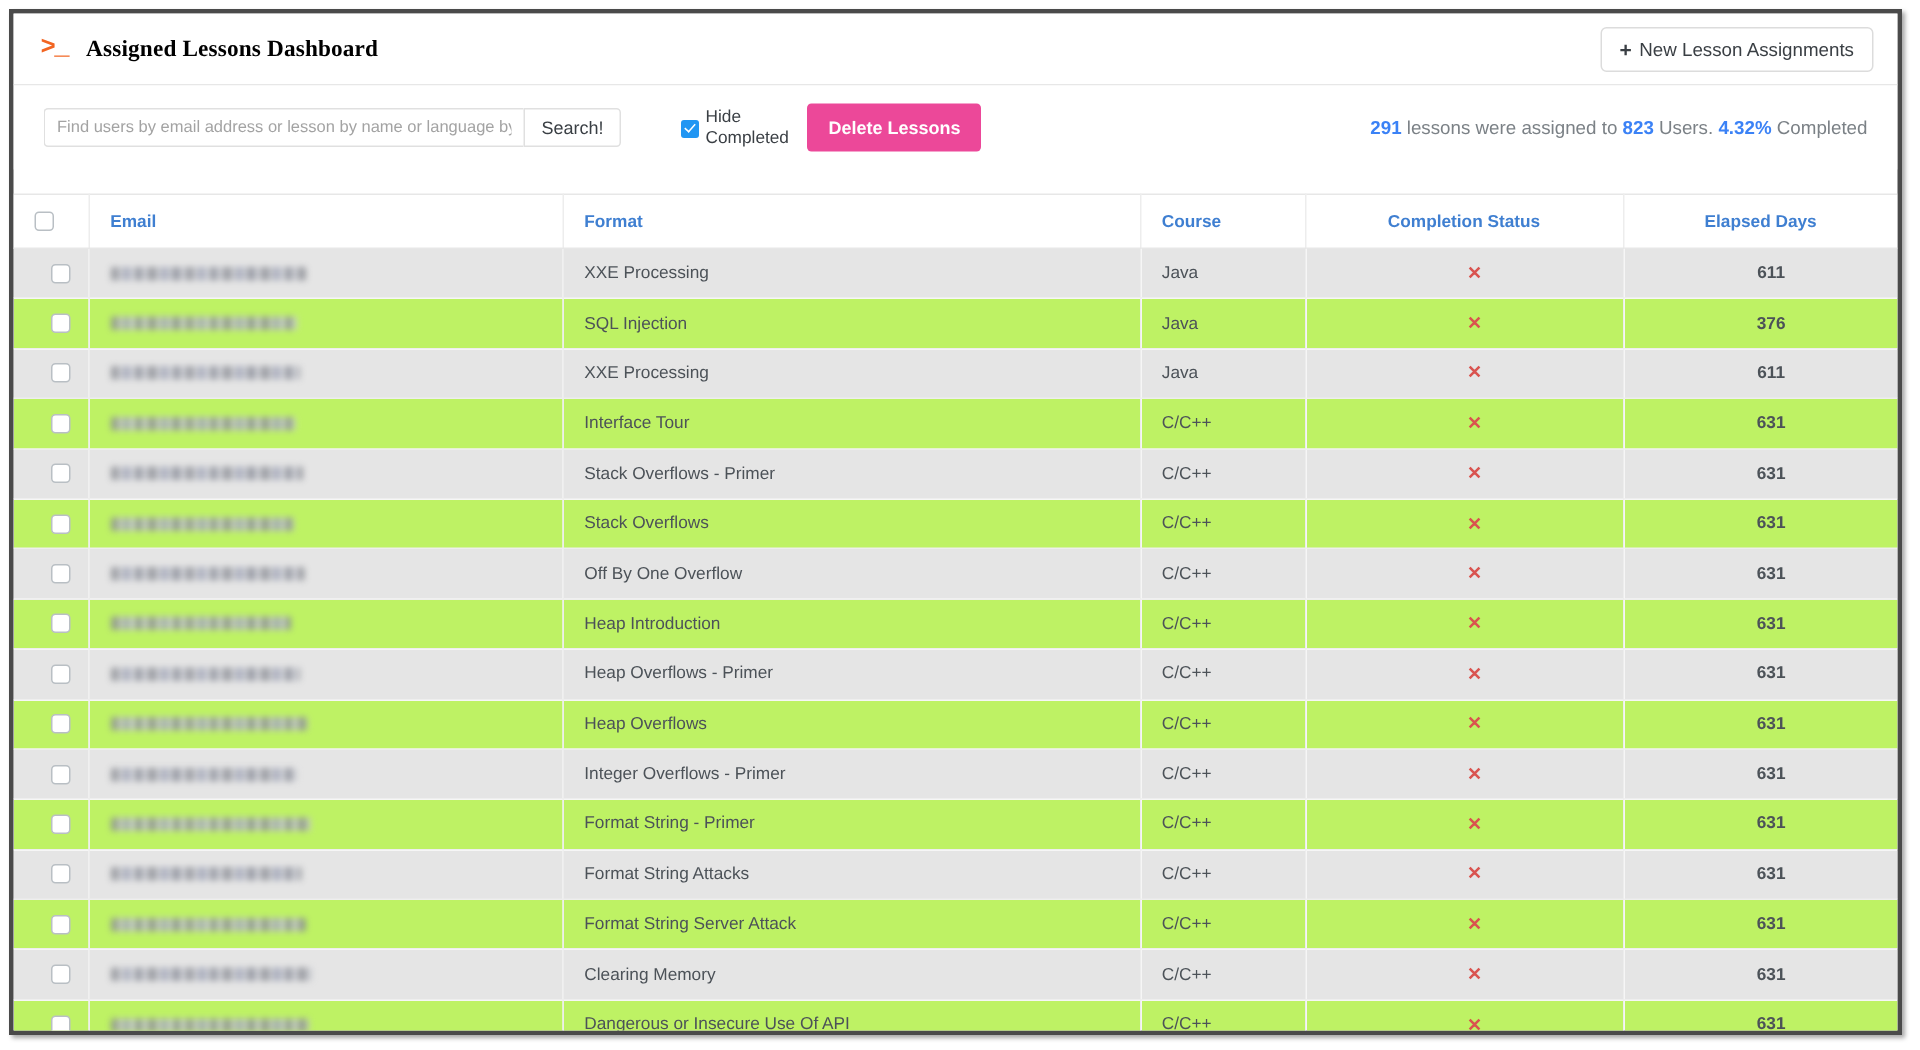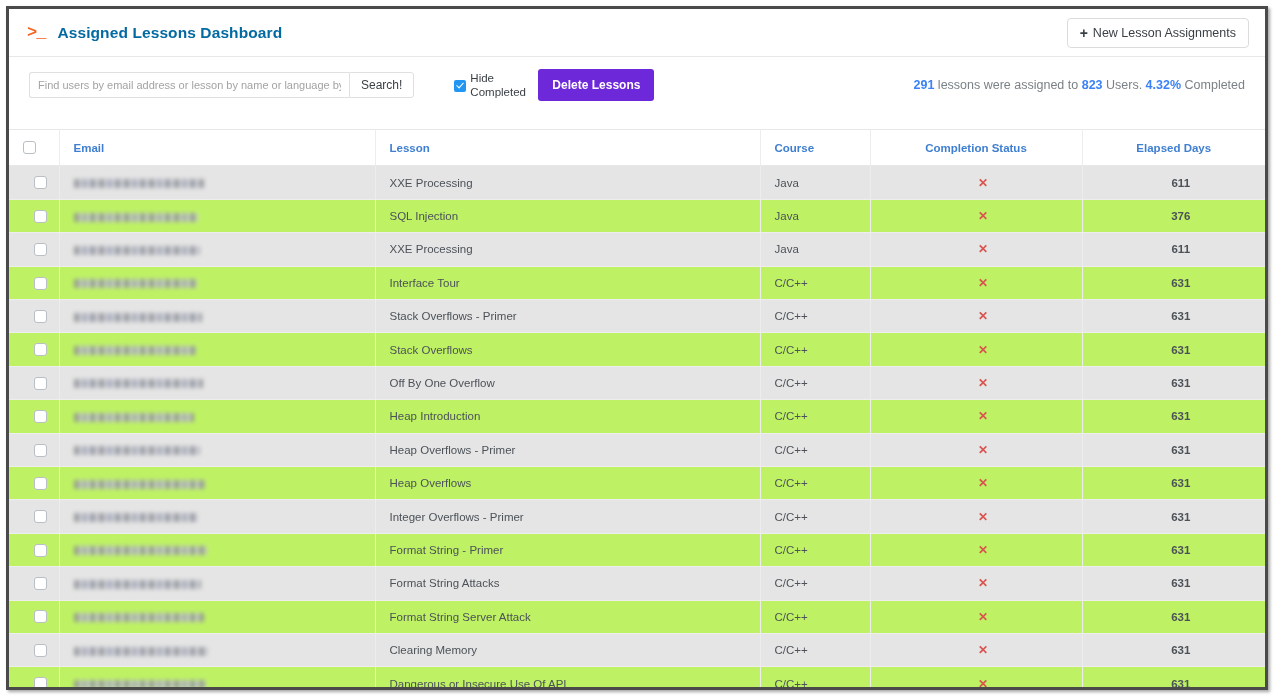--- a/index.html
+++ b/index.html
@@ -44,23 +44,24 @@
     color: #f26522;
     font-size: 17px;
     font-weight: bold;
     letter-spacing: -1px;
     font-family: "Liberation Mono", monospace;
     line-height: 1;
     padding-left: 4px;
   }
   .app-title {
     font-size: 15.5px;
-    color: #0369a1;
+    color: #000000;
     font-weight: 600;
     letter-spacing: 0.1px;
+    font-family: Liberation Serif, serif;
   }
   .topbar-spacer { flex: 1; }
 
   .new-assign-btn {
     border: 1px solid #dcdcdc;
     border-radius: 4px;
     background: #ffffff;
     color: #3a3f44;
     font-size: 12.5px;
     padding: 7px 12px;
@@ -139,21 +140,21 @@
   }
   .hide-completed-label {
     font-size: 11.5px;
     color: #3a3f44;
     line-height: 14px;
     margin-left: 4px;
   }
 
   .delete-btn {
     margin-left: 22px;
-    background: #6d28d9;
+    background: #ec4899;
     border: none;
     border-radius: 3px;
     color: #ffffff;
     font-size: 12px;
     font-weight: 600;
     padding: 9px 14px;
     cursor: pointer;
     font-family: "Liberation Sans", sans-serif;
     white-space: nowrap;
   }
@@ -306,21 +307,21 @@
       <col class="c-course">
         <col class="c-status">
         <col class="c-days">
     </colgroup>
     <thead>
       <tr>
         <th class="cb-col">
           <span class="cb-empty"></span>
         </th>
         <th>Email</th>
-        <th>Lesson</th>
+        <th>Format</th>
         <th>Course</th>
         <th class="center">Completion Status</th>
         <th class="center last">Elapsed Days</th>
       </tr>
     </thead>
     <tbody id="table-body">
         <tr class="odd">
           <td class="cb-cell"><span class="cb-empty"></span></td>
           <td><span class="email-blur" style="width: 130px;"></span></td>
           <td>XXE Processing</td>

